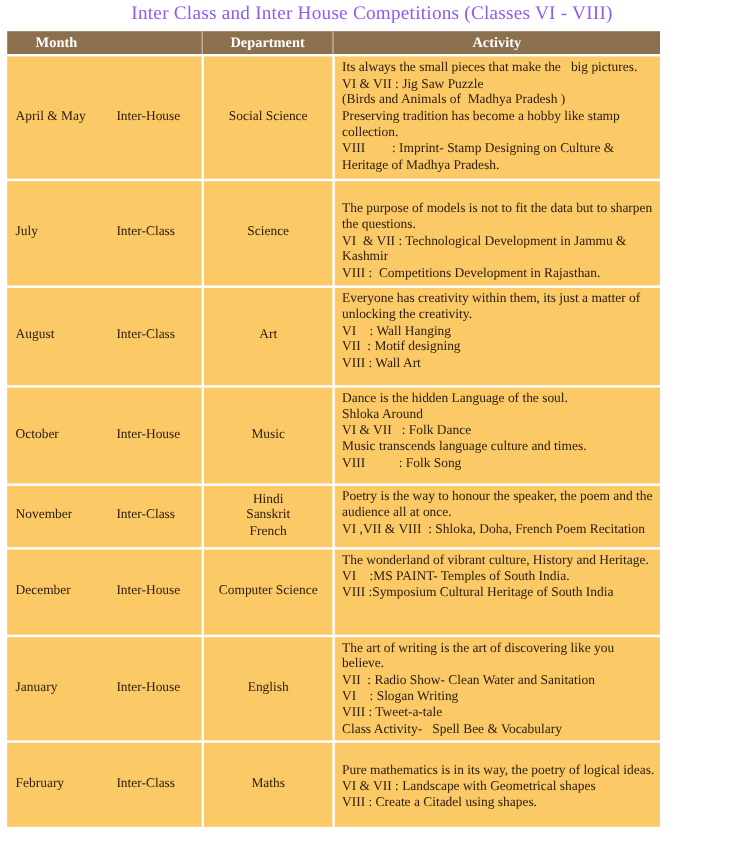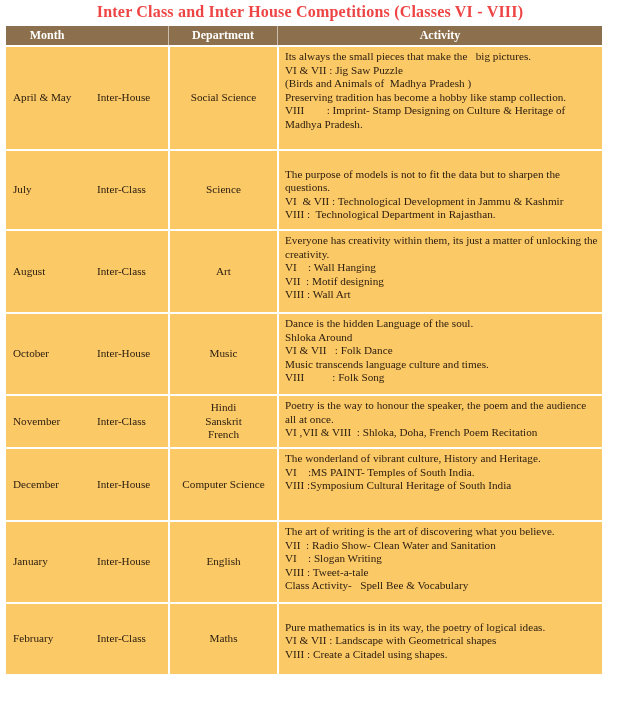--- a/index.html
+++ b/index.html
@@ -6,28 +6,28 @@
   body {
     width: 620px; height: 702px;
     background: #ffffff;
     font-family: "Liberation Serif", "DejaVu Serif", serif;
     overflow: hidden;
   }
   .page { padding-top: 3px; }
   .doc-title {
     text-align: center;
     font-size: 16px;
-    font-weight: bold;
-    color: #ef4444;
+    font-weight: normal;
+    color: #8b5cf6;
     letter-spacing: 0.2px;
     margin-bottom: 5px;
   }
   .comp-table {
     margin: 0 6px;
-    width: 596px;
+    width: 544px;
     border-bottom: 2px solid #ffffff;
   }
   .hdr-row, .body-row {
     display: grid;
     grid-template-columns: 82px 80px 109px 1fr;
   }
   .hdr-row {
     background: #8c6f4d;
     height: 19px;
   }
@@ -98,21 +98,21 @@
           </div>
         </div>
         <div class="body-row" style="min-height: 80px;">
           <div class="cell month">July</div>
           <div class="cell category">Inter-Class</div>
           <div class="cell department">Science</div>
           <div class="cell activity">
             <div class="activity-line">&nbsp;</div>
             <div class="activity-line bold">The purpose of models is not to fit the data but to sharpen the questions.</div>
             <div class="activity-line">VI  &amp; VII : Technological Development in Jammu &amp; Kashmir</div>
-            <div class="activity-line">VIII :  Technological Department in Rajasthan.</div>
+            <div class="activity-line">VIII :  Competitions Development in Rajasthan.</div>
           </div>
         </div>
         <div class="body-row" style="min-height: 83px;">
           <div class="cell month">August</div>
           <div class="cell category">Inter-Class</div>
           <div class="cell department">Art</div>
           <div class="cell activity">
             <div class="activity-line bold">Everyone has creativity within them, its just a matter of unlocking the creativity.</div>
             <div class="activity-line">VI    : Wall Hanging</div>
             <div class="activity-line">VII  : Motif designing</div>
@@ -150,21 +150,21 @@
             <div class="activity-line bold">The wonderland of vibrant culture, History and Heritage.</div>
             <div class="activity-line">VI    :MS PAINT- Temples of South India.</div>
             <div class="activity-line">VIII :Symposium Cultural Heritage of South India</div>
           </div>
         </div>
         <div class="body-row" style="min-height: 82px;">
           <div class="cell month">January</div>
           <div class="cell category">Inter-House</div>
           <div class="cell department">English</div>
           <div class="cell activity">
-            <div class="activity-line bold">The art of writing is the art of discovering what you believe.</div>
+            <div class="activity-line bold">The art of writing is the art of discovering like you believe.</div>
             <div class="activity-line">VII  : Radio Show- Clean Water and Sanitation</div>
             <div class="activity-line">VI    : Slogan Writing</div>
             <div class="activity-line">VIII : Tweet-a-tale</div>
             <div class="activity-line bold">Class Activity-   Spell Bee &amp; Vocabulary</div>
           </div>
         </div>
         <div class="body-row" style="min-height: 72px;">
           <div class="cell month">February</div>
           <div class="cell category">Inter-Class</div>
           <div class="cell department">Maths</div>

